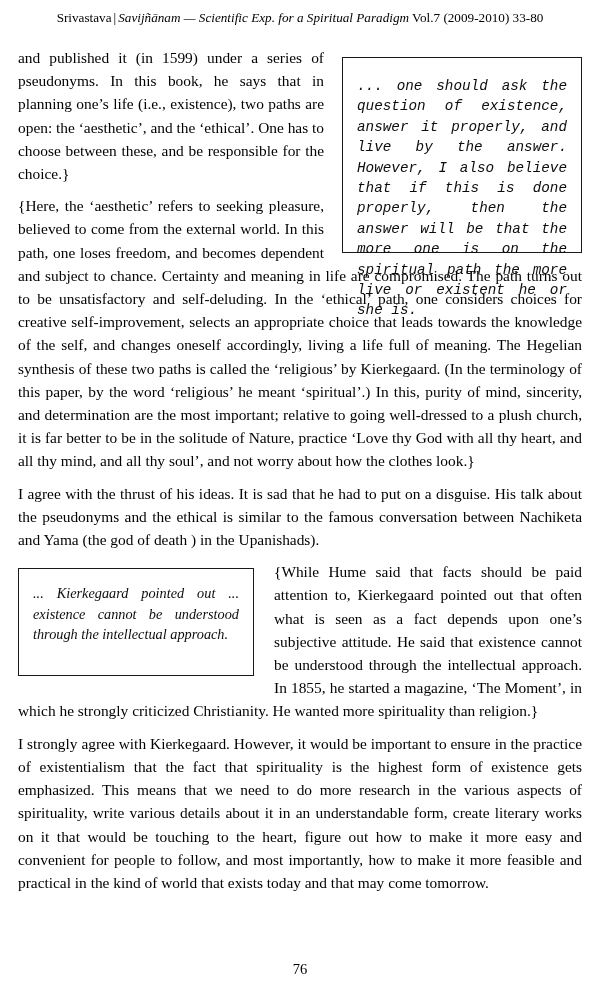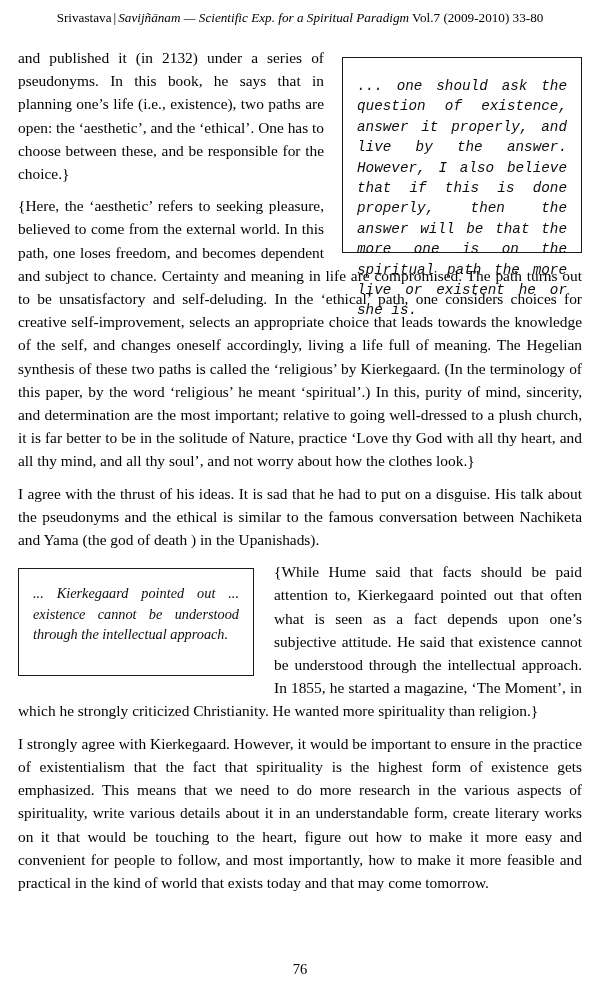--- a/index.html
+++ b/index.html
@@ -107,21 +107,21 @@
   <div class="running-head">
     <span class="author">Srivastava</span><span class="bar">|</span><span class="journal">Savijñānam — Scientific Exp. for a Spiritual Paradigm</span> <span class="vol">Vol.7 (2009-2010) 33-80</span>
   </div>
 
   <div class="body-col">
 
     <div class="pullquote pq-right">
       <div class="inner">... one should ask the question of existence, answer it properly, and live by the answer. However, I also believe that if this is done properly, then the answer will be that the more one is on the spiritual path the more live or existent he or she is.</div>
     </div>
 
-    <p>and published it (in 2132) under a series of pseudonyms. In this book, he says that in planning one’s life (i.e., existence), two paths are open: the ‘aesthetic’, and the ‘ethical’. One has to choose between these, and be responsible for the choice.}</p>
+    <p>and published it (in 1599) under a series of pseudonyms. In this book, he says that in planning one’s life (i.e., existence), two paths are open: the ‘aesthetic’, and the ‘ethical’. One has to choose between these, and be responsible for the choice.}</p>
 
     <p>{Here, the ‘aesthetic’ refers to seeking pleasure, believed to come from the external world. In this path, one loses freedom, and becomes dependent and subject to chance. Certainty and meaning in life are compromised. The path turns out to be unsatisfactory and self-deluding. In the ‘ethical’ path, one considers choices for creative self-improvement, selects an appropriate choice that leads towards the knowledge of the self, and changes oneself accordingly, living a life full of meaning. The Hegelian synthesis of these two paths is called the ‘religious’ by Kierkegaard. (In the terminology of this paper, by the word ‘religious’ he meant ‘spiritual’.) In this, purity of mind, sincerity, and determination are the most important; relative to going well-dressed to a plush church, it is far better to be in the solitude of Nature, practice ‘Love thy God with all thy heart, and all thy mind, and all thy soul’, and not worry about how the clothes look.}</p>
 
     <p>I agree with the thrust of his ideas. It is sad that he had to put on a disguise. His talk about the pseudonyms and the ethical is similar to the famous conversation between Nachiketa and Yama (the god of death ) in the Upanishads).</p>
 
     <div class="pullquote pq-left">
       <div class="inner">... Kierkegaard pointed out ... existence cannot be understood through the intellectual approach.</div>
     </div>
 
     <p>{While Hume said that facts should be paid attention to, Kierkegaard pointed out that often what is seen as a fact depends upon one’s subjective attitude. He said that existence cannot be understood through the intellectual approach. In 1855, he started a magazine, ‘The Moment’, in which he strongly criticized Christianity. He wanted more spirituality than religion.}</p>

